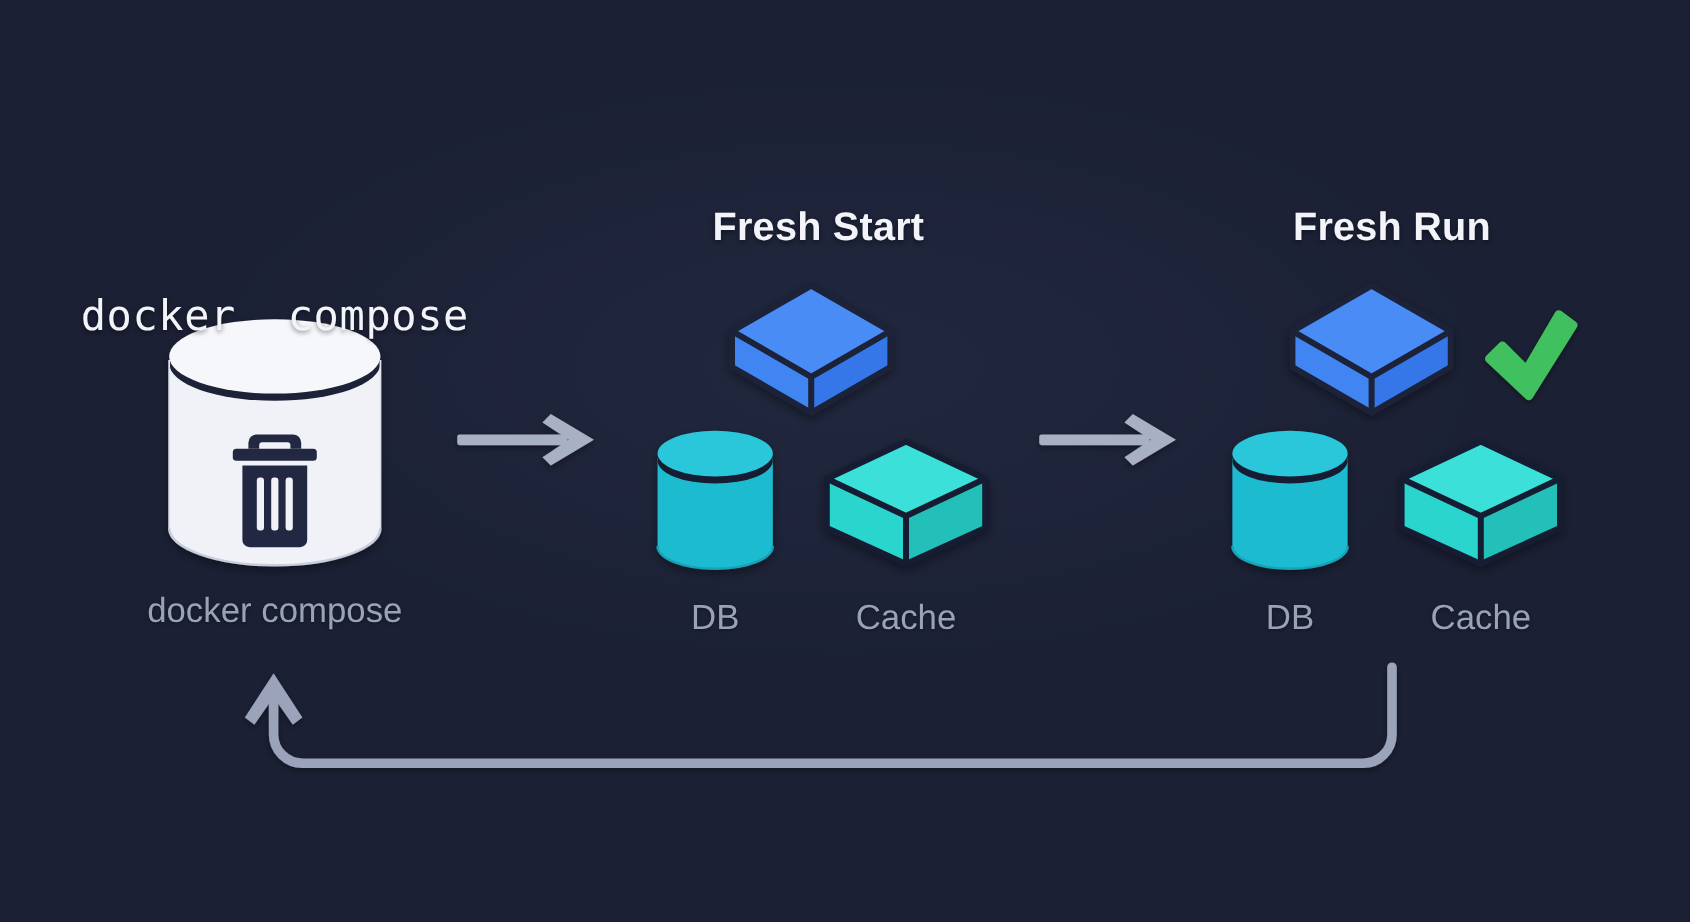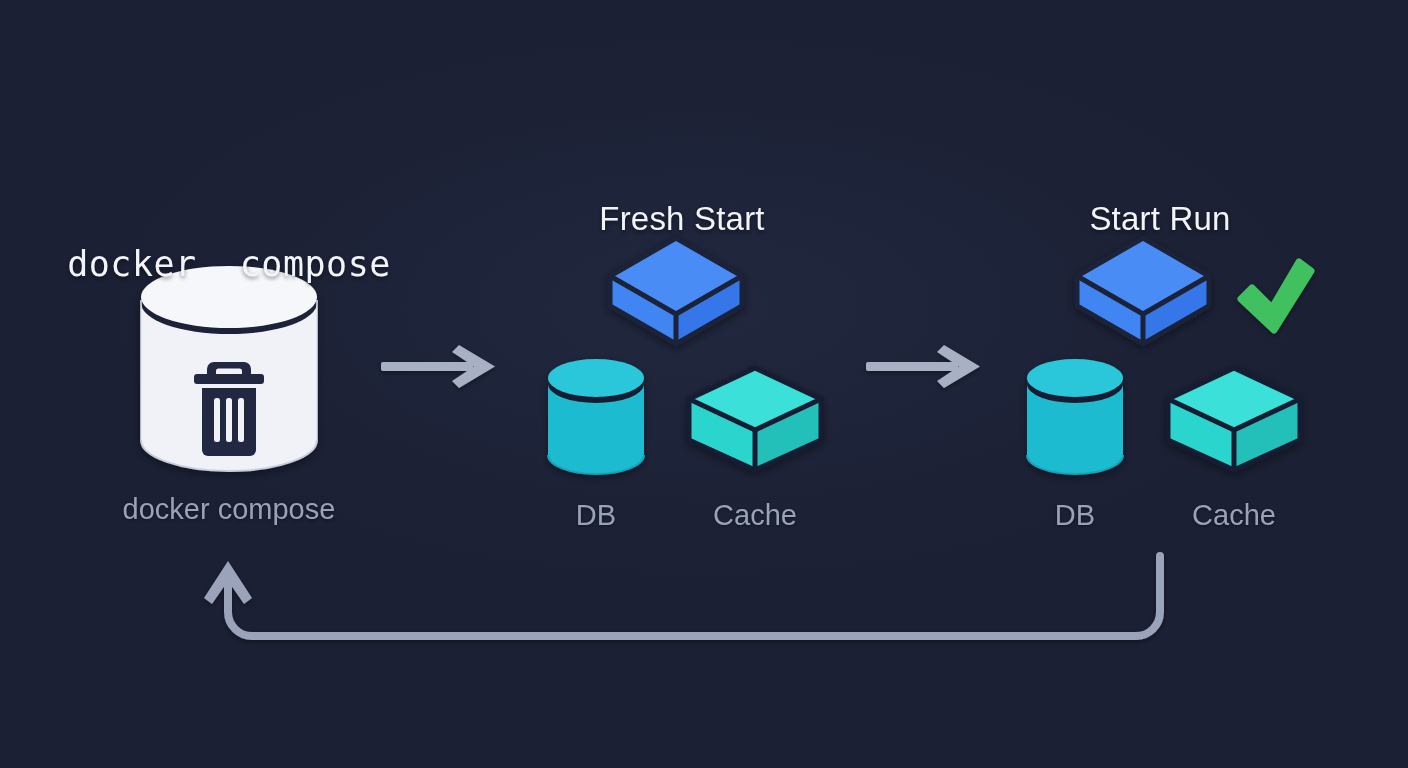--- a/index.html
+++ b/index.html
@@ -38,23 +38,22 @@
   }
   .title-mono {
     font-family: "DejaVu Sans Mono", monospace;
     font-size: 35px;
     font-weight: 400;
     letter-spacing: 0.5px;
   }
   .title-sans {
     font-family: "Liberation Sans", sans-serif;
     font-size: 33px;
-    font-weight: 400;
+    font-weight: 700;
     letter-spacing: 0.2px;
-    margin-top: 30px;
   }
 
   
   .caption {
     position: absolute;
     text-align: center;
     color: #9aa2b8;
     font-family: "Liberation Sans", sans-serif;
     font-size: 29px;
     font-weight: 400;
@@ -185,21 +184,21 @@
       <path d="M228 561 L252 598 L244 604 L228 581 L212 604 L204 598 Z" fill="#9aa3ba"></path>
     </g>
   </svg>
 
   <div class="title title-mono" style="left:59px; top:167px; width:340px;">
     <div>docker  compose</div>
   </div>
 
   <div class="title title-sans" style="left:512px; top:171px; width:340px;">Fresh Start</div>
 
-  <div class="title title-sans" style="left:990px; top:171px; width:340px;">Start Run</div>
+  <div class="title title-sans" style="left:990px; top:171px; width:340px;">Fresh Run</div>
 
   <div class="caption" style="left:59px; top:493px; width:340px;">docker compose</div>
 
   <div class="caption" style="left:526px; top:499px; width:140px;">DB</div>
   <div class="caption" style="left:685px; top:499px; width:140px;">Cache</div>
 
   <div class="caption" style="left:1005px; top:499px; width:140px;">DB</div>
   <div class="caption" style="left:1164px; top:499px; width:140px;">Cache</div>
 
 </div>

